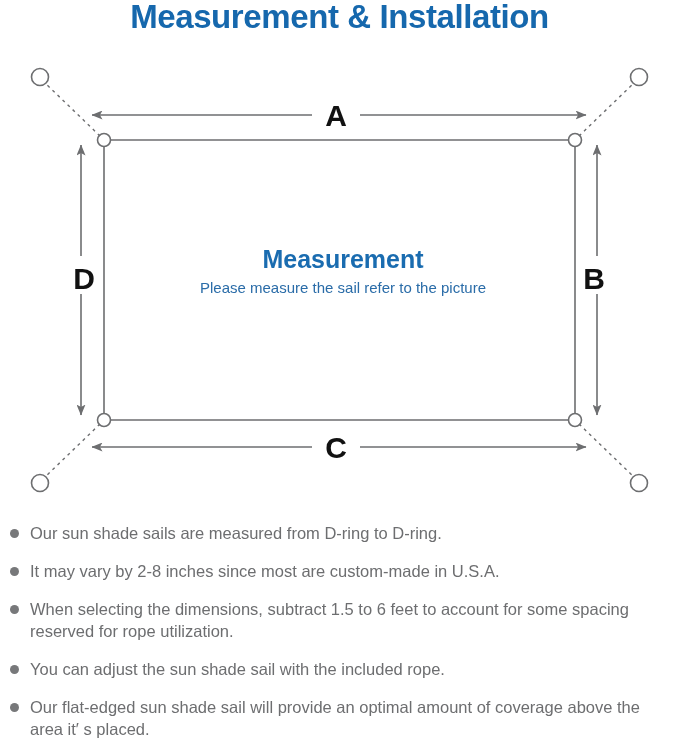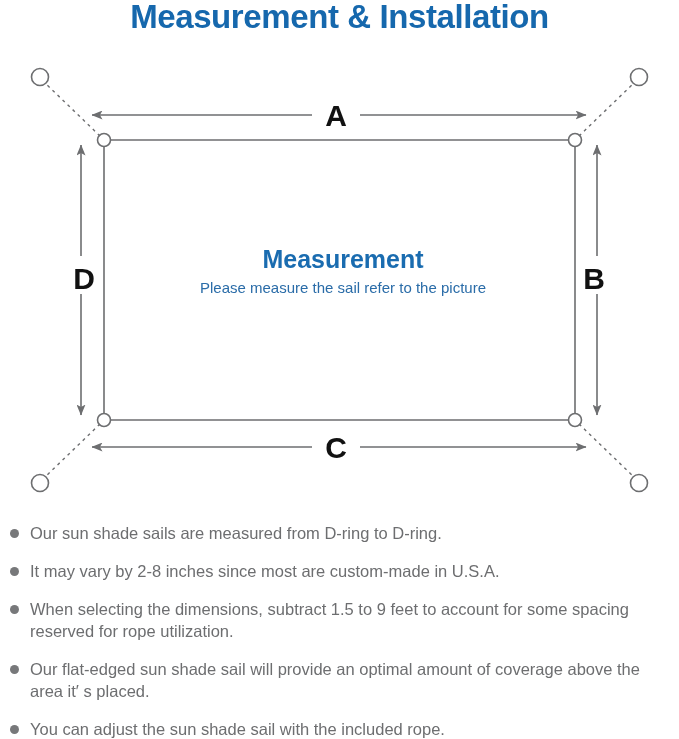--- a/index.html
+++ b/index.html
@@ -153,23 +153,23 @@
   <div class="note-row">
     <span class="note-bullet"></span>
     <span class="note-text">Our sun shade sails are measured from D-ring to D-ring.</span>
   </div>
   <div class="note-row">
     <span class="note-bullet"></span>
     <span class="note-text">It may vary by 2-8 inches since most are custom-made in U.S.A.</span>
   </div>
   <div class="note-row">
     <span class="note-bullet"></span>
-    <span class="note-text">When selecting the dimensions, subtract 1.5 to 9 feet to account for some spacing reserved for rope utilization.</span>
+    <span class="note-text">When selecting the dimensions, subtract 1.5 to 6 feet to account for some spacing reserved for rope utilization.</span>
+  </div>
+  <div class="note-row">
+    <span class="note-bullet"></span>
+    <span class="note-text">You can adjust the sun shade sail with the included rope.</span>
   </div>
   <div class="note-row">
     <span class="note-bullet"></span>
     <span class="note-text">Our flat-edged sun shade sail will provide an optimal amount of coverage above the area it′ s placed.</span>
   </div>
-  <div class="note-row">
-    <span class="note-bullet"></span>
-    <span class="note-text">You can adjust the sun shade sail with the included rope.</span>
-  </div>
 </div>
 
 </body></html>

